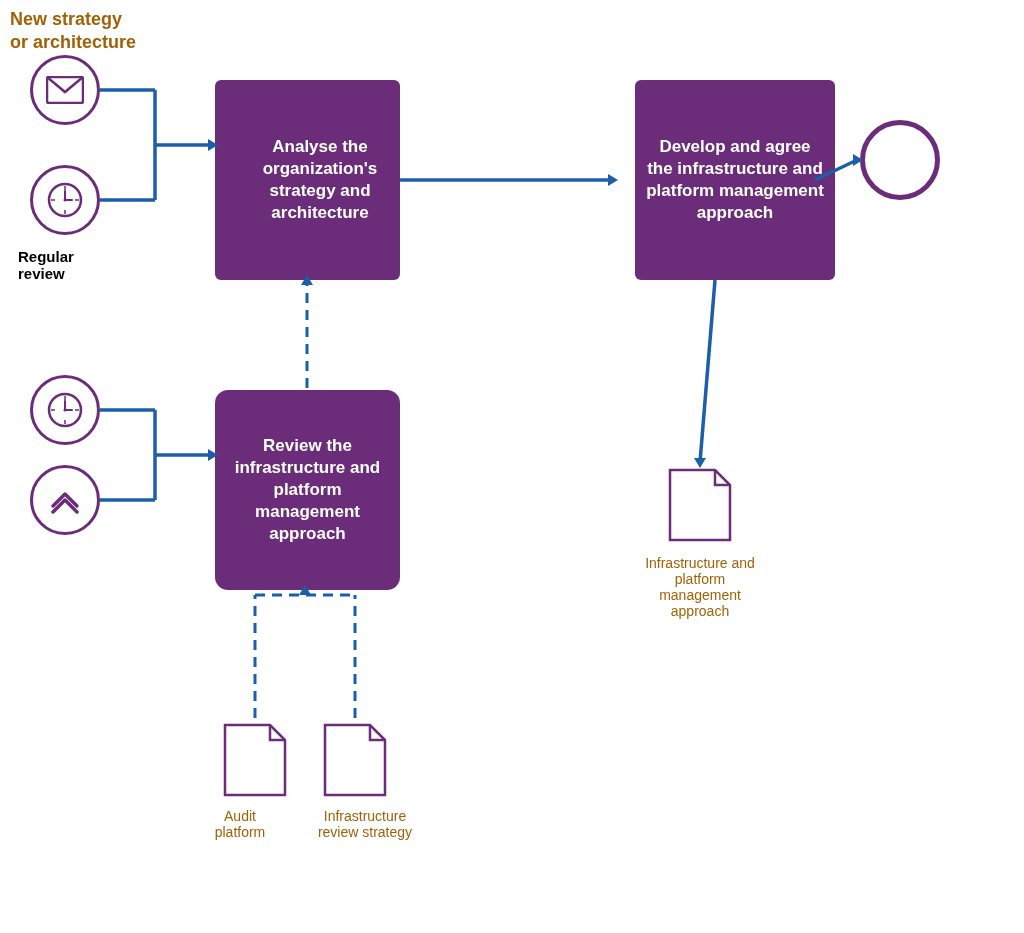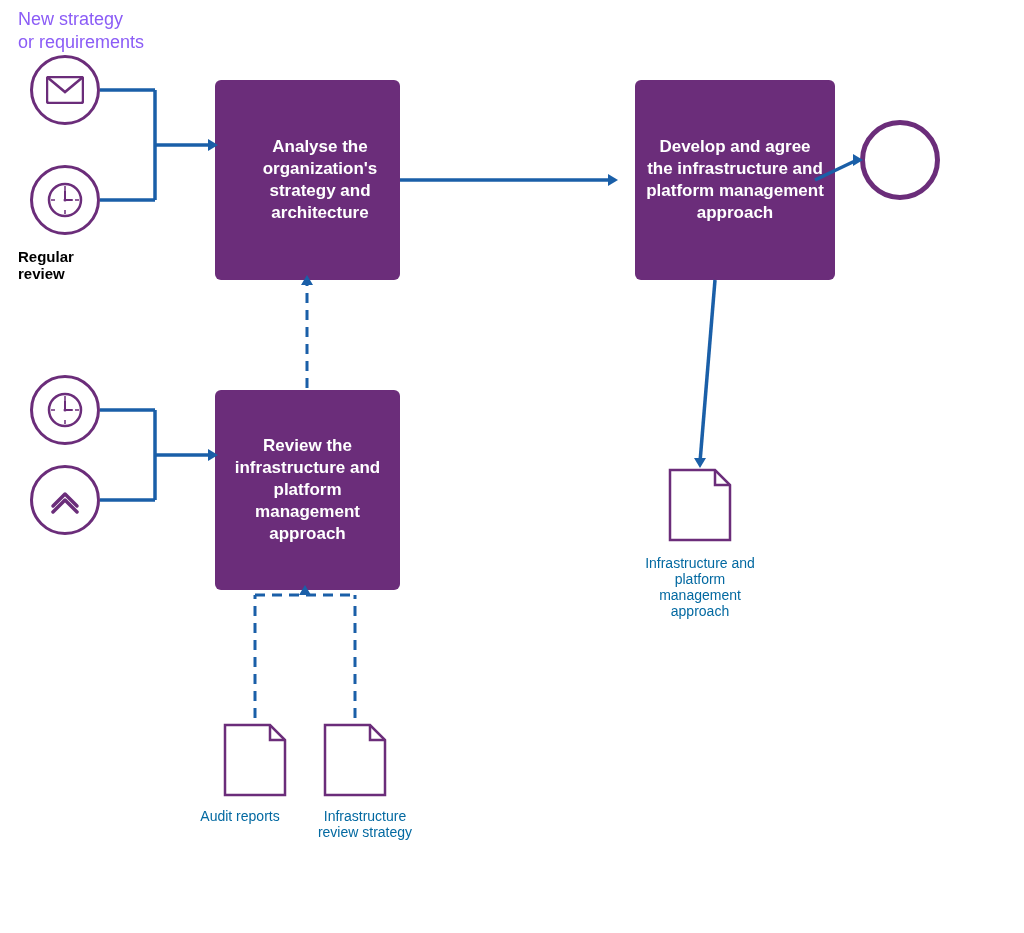--- a/index.html
+++ b/index.html
@@ -15,24 +15,24 @@
     .diagram-container {
       position: relative;
       width: 1024px;
       height: 933px;
     }
 
     
     .title-text {
       position: absolute;
       top: 8px;
-      left: 18px;
+      left: 10px;
       font-size: 18px;
-      font-weight: normal;
-      color: #8b5cf6;
+      font-weight: bold;
+      color: #a16207;
       line-height: 1.3;
     }
 
     
     .icon-circle {
       position: absolute;
       width: 70px;
       height: 70px;
       border-radius: 50%;
       border: 3px solid #6b2d7a;
@@ -99,20 +99,21 @@
       width: 185px;
       height: 200px;
       padding-left: 35px;
     }
 
     .box-review {
       top: 390px;
       left: 215px;
       width: 185px;
       height: 200px;
+      border-radius: 13px;
     }
 
     .box-develop {
       top: 80px;
       left: 635px;
       width: 200px;
       height: 200px;
     }
 
     
@@ -151,21 +152,21 @@
 
     .doc-infra-review {
       top: 720px;
       left: 320px;
     }
 
     
     .doc-label {
       position: absolute;
       font-size: 14px;
-      color: #0369a1;
+      color: #a16207;
       text-align: center;
     }
 
     .label-infra-doc {
       top: 555px;
       left: 635px;
       width: 130px;
     }
 
     .label-audit {
@@ -190,21 +191,21 @@
       pointer-events: none;
     }
   </style>
 </head>
 <body>
 
 <div class="diagram-container">
 
   <div class="title-text">
     <span>New strategy</span><br>
-    <span>or requirements</span>
+    <span>or architecture</span>
   </div>
 
   <div class="icon-circle icon-envelope">
     <svg width="38" height="28" viewBox="0 0 38 28" fill="none">
       <rect x="1" y="1" width="36" height="26" rx="2" stroke="#6b2d7a" stroke-width="2.5" fill="none"></rect>
       <polyline points="1,1 19,16 37,1" stroke="#6b2d7a" stroke-width="2.5" fill="none"></polyline>
     </svg>
   </div>
 
   <div class="icon-circle icon-clock1">
@@ -261,21 +262,21 @@
 
   <div class="doc-label label-infra-doc">Infrastructure and platform management approach</div>
 
   <div class="doc-icon doc-audit">
     <svg viewBox="0 0 70 80" fill="none" xmlns="http://www.w3.org/2000/svg">
       <path d="M5 5 L50 5 L65 20 L65 75 L5 75 Z" stroke="#6b2d7a" stroke-width="2.5" fill="white"></path>
       <path d="M50 5 L50 20 L65 20" stroke="#6b2d7a" stroke-width="2.5" fill="none"></path>
     </svg>
   </div>
 
-  <div class="doc-label label-audit">Audit reports</div>
+  <div class="doc-label label-audit">Audit platform</div>
 
   <div class="doc-icon doc-infra-review">
     <svg viewBox="0 0 70 80" fill="none" xmlns="http://www.w3.org/2000/svg">
       <path d="M5 5 L50 5 L65 20 L65 75 L5 75 Z" stroke="#6b2d7a" stroke-width="2.5" fill="white"></path>
       <path d="M50 5 L50 20 L65 20" stroke="#6b2d7a" stroke-width="2.5" fill="none"></path>
     </svg>
   </div>
 
   <div class="doc-label label-infra-review">Infrastructure review strategy</div>
 

